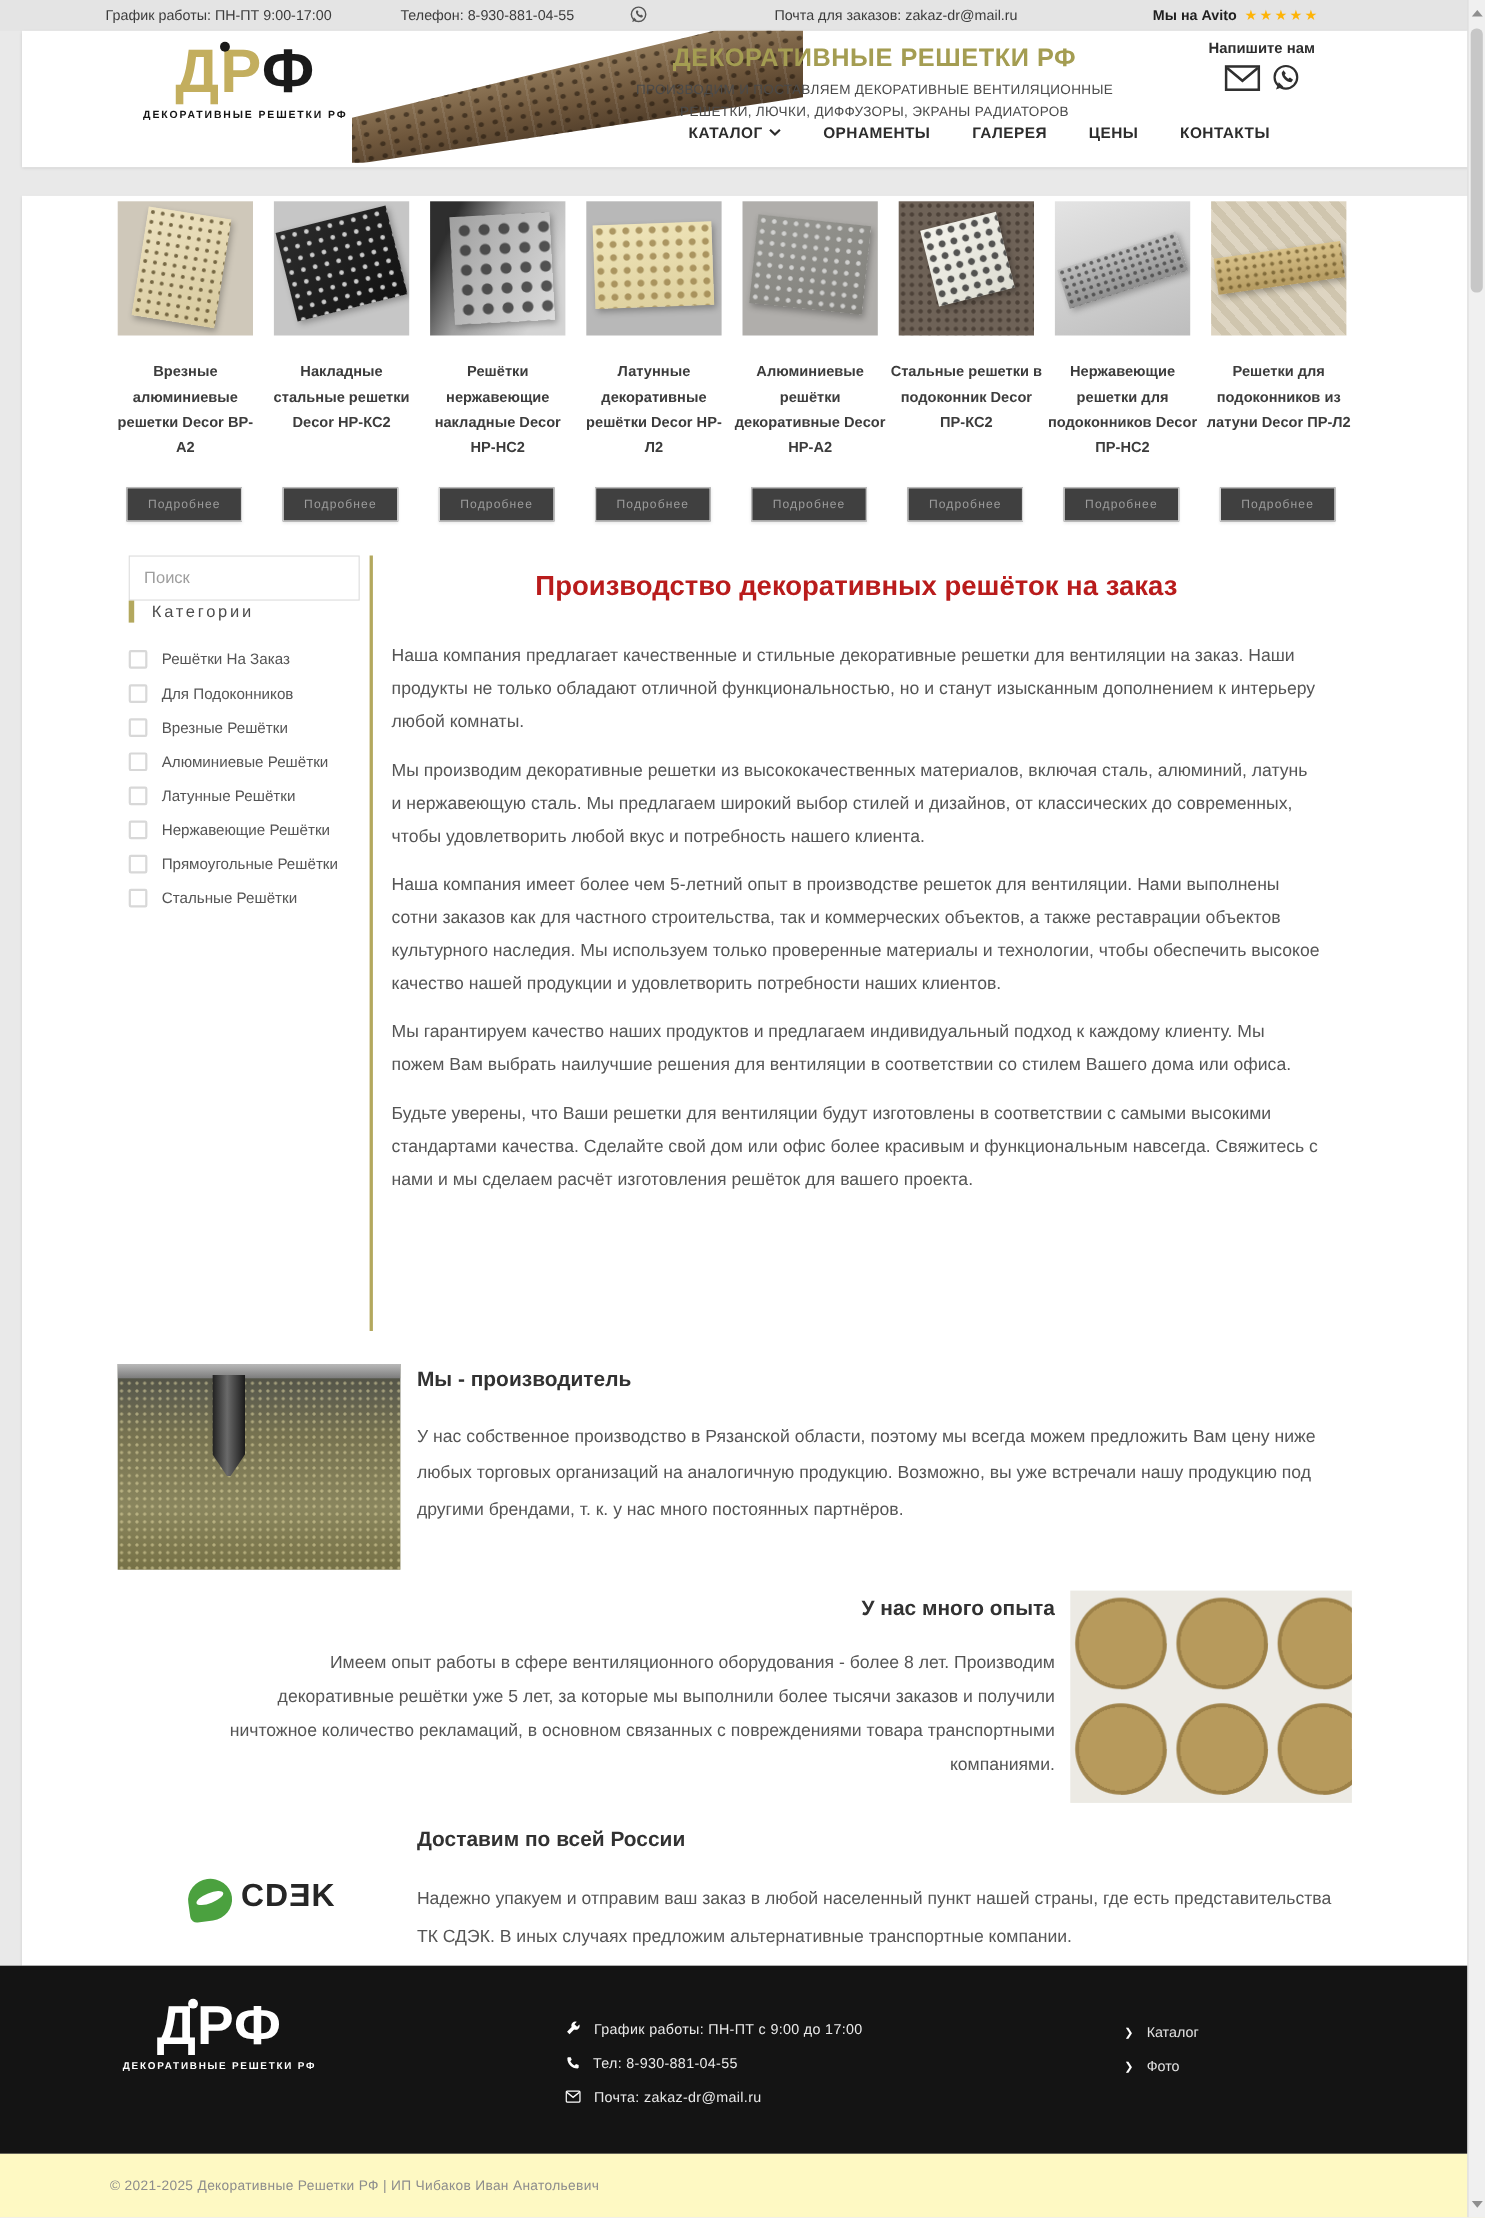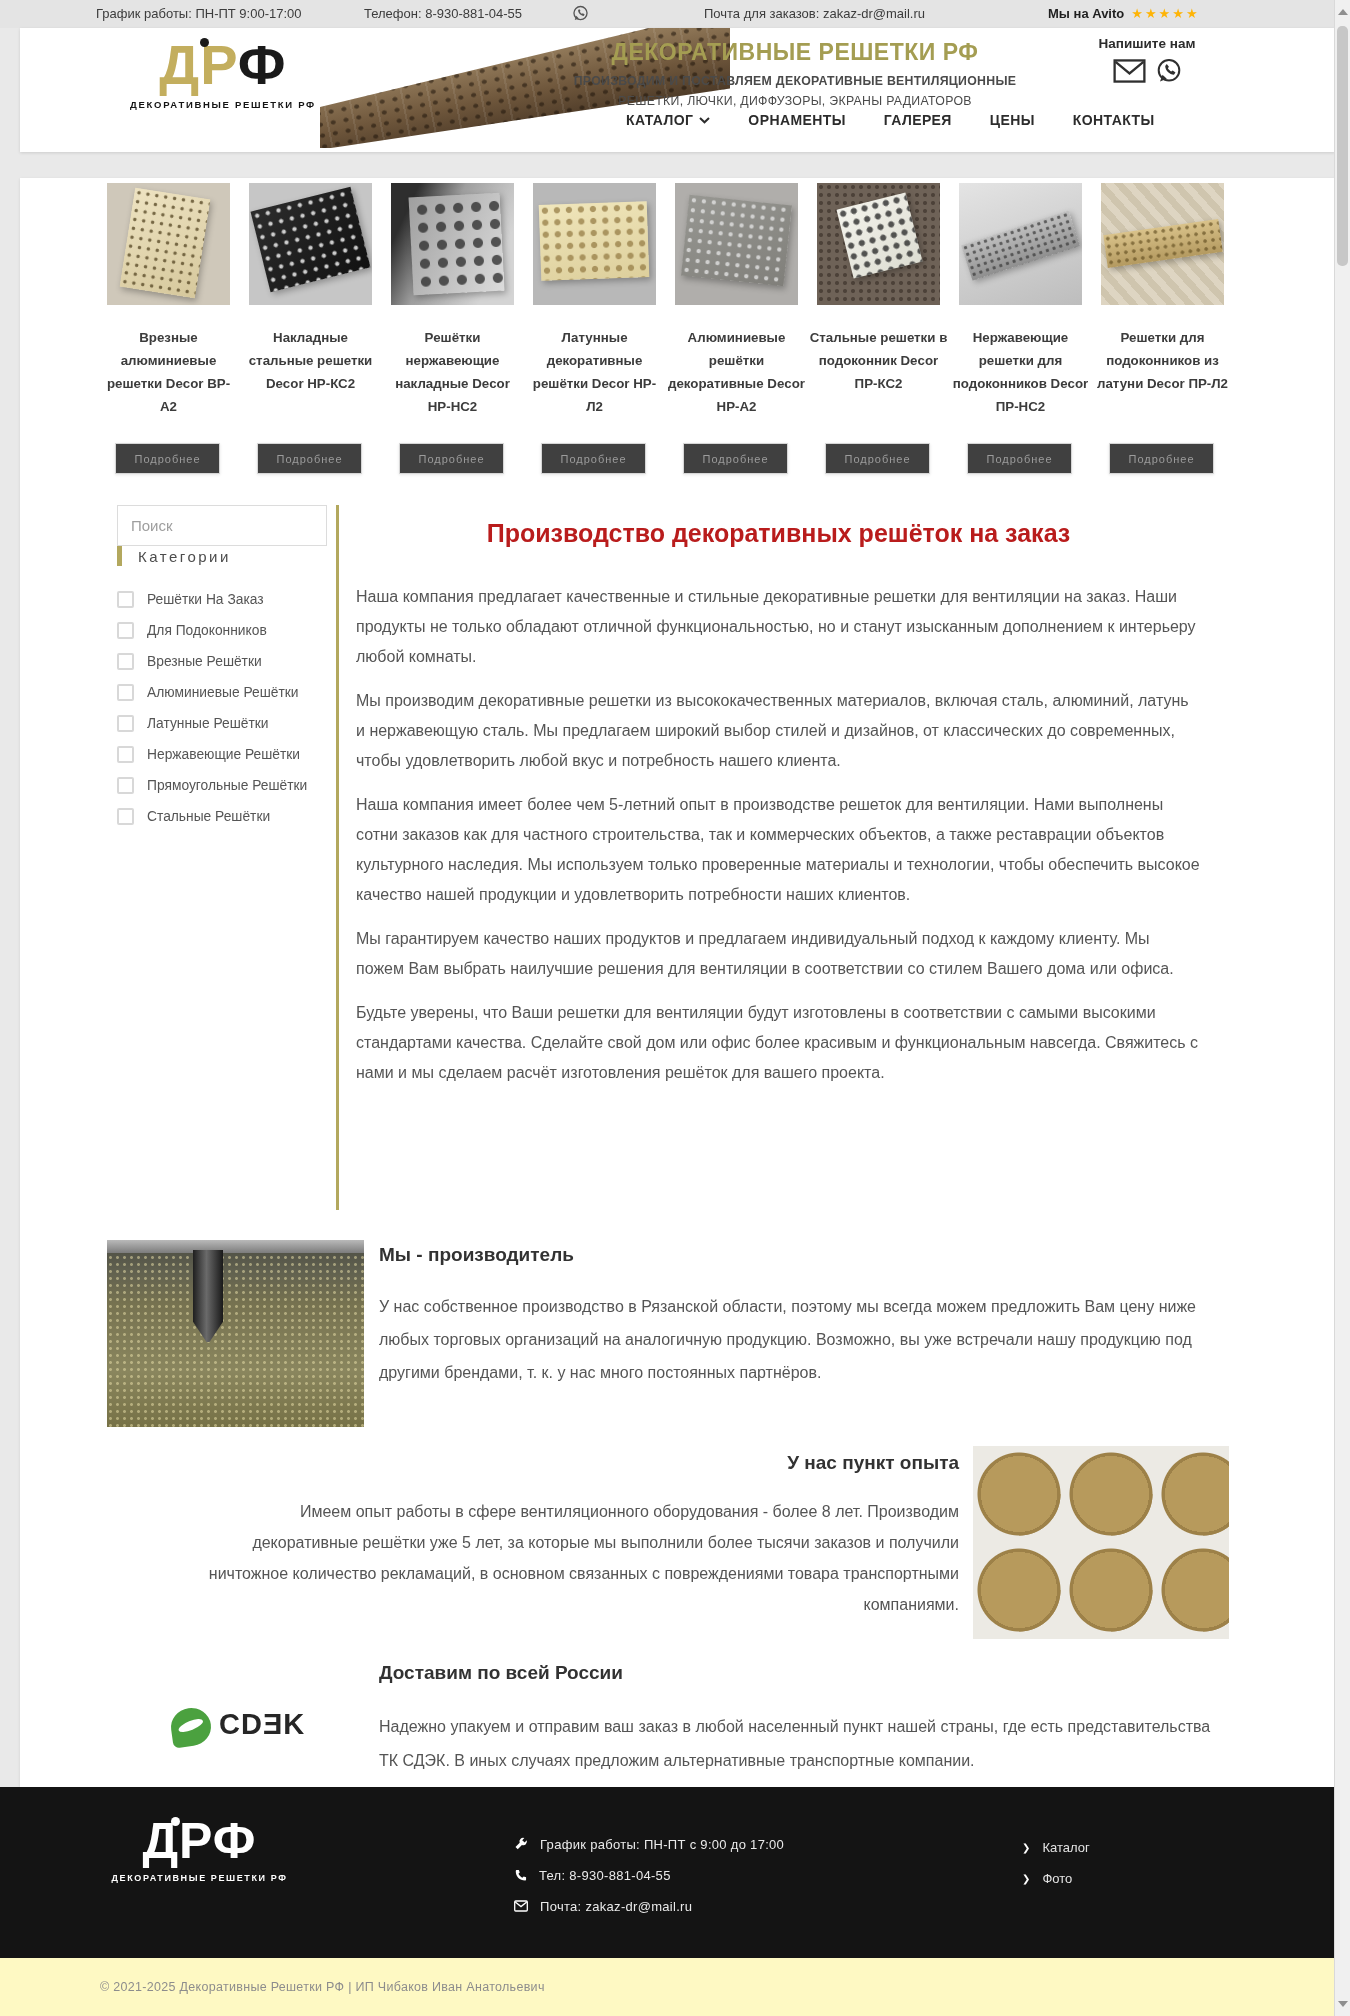--- a/index.html
+++ b/index.html
@@ -31,21 +31,21 @@
   .logo-cap{font-size:9.5px;font-weight:700;color:#141414;letter-spacing:1.7px;margin-top:3px;white-space:nowrap;}
   .hero{position:absolute;left:300px;top:0;width:410px;height:120px;overflow:hidden;}
   .hero-strip{position:absolute;left:-18px;top:62px;width:500px;height:84px;transform:rotate(-11deg);transform-origin:0 50%;
     clip-path:polygon(0 26%,100% 0,100% 100%,0 74%);
     background:
       radial-gradient(rgba(30,20,10,.55) 2px,transparent 3px) 0 0/13px 11px,
       repeating-linear-gradient(90deg,rgba(255,255,255,.08) 0 2px,transparent 2px 26px),
       linear-gradient(180deg,#9a8261 0%,#6f573c 55%,#4a3826 100%);}
   .title-block{position:absolute;left:535px;top:11px;width:480px;text-align:center;}
   .site-title{font-size:23px;font-weight:700;color:#a49d52;letter-spacing:.5px;}
-  .site-sub{font-size:12.3px;color:#4a4a4a;letter-spacing:.3px;margin-top:8px;font-weight:bold;}
+  .site-sub{font-size:12.3px;color:#4a4a4a;letter-spacing:.3px;margin-top:8px;}
   .site-sub2{font-size:12.3px;color:#4a4a4a;letter-spacing:.3px;margin-top:6px;}
   .write-us{position:absolute;left:1062px;top:8px;width:130px;text-align:center;}
   .write-us-label{font-size:13.5px;font-weight:700;color:#2d2d2d;}
   .wu-icons{margin-top:7px;display:flex;justify-content:center;align-items:center;gap:10px;}
   .nav{position:absolute;left:606px;top:84px;display:flex;gap:38px;align-items:center;}
   .nav-item{font-size:14px;font-weight:700;color:#2c2c2c;letter-spacing:.4px;white-space:nowrap;display:flex;align-items:center;gap:6px;cursor:pointer;}
 
   
   .content-card{position:absolute;left:20px;top:178px;width:1315px;height:1609px;background:#ffffff;box-shadow:0 1px 3px rgba(0,0,0,.1);}
 
@@ -343,21 +343,21 @@
   <div class="sec-producer">
     <div class="img-producer"></div>
     <div class="sp-body">
       <h2>Мы - производитель</h2>
       <p>У нас собственное производство в Рязанской области, поэтому мы всегда можем предложить Вам цену ниже любых торговых организаций на аналогичную продукцию. Возможно, вы уже встречали нашу продукцию под другими брендами, т. к. у нас много постоянных партнёров.</p>
     </div>
   </div>
 
   <div class="sec-exp">
     <div class="se-text">
-      <h2>У нас пункт опыта</h2>
+      <h2>У нас много опыта</h2>
       <p>Имеем опыт работы в сфере вентиляционного оборудования - более 8 лет. Производим декоративные решётки уже 5 лет, за которые мы выполнили более тысячи заказов и получили ничтожное количество рекламаций, в основном связанных с повреждениями товара транспортными компаниями.</p>
     </div>
     <div class="img-exp"></div>
   </div>
 
   <div class="sec-del">
     <h2>Доставим по всей России</h2>
     <div class="cdek">
       <span class="cdek-ic"></span>
       <span class="cdek-txt">CDƎK</span>

